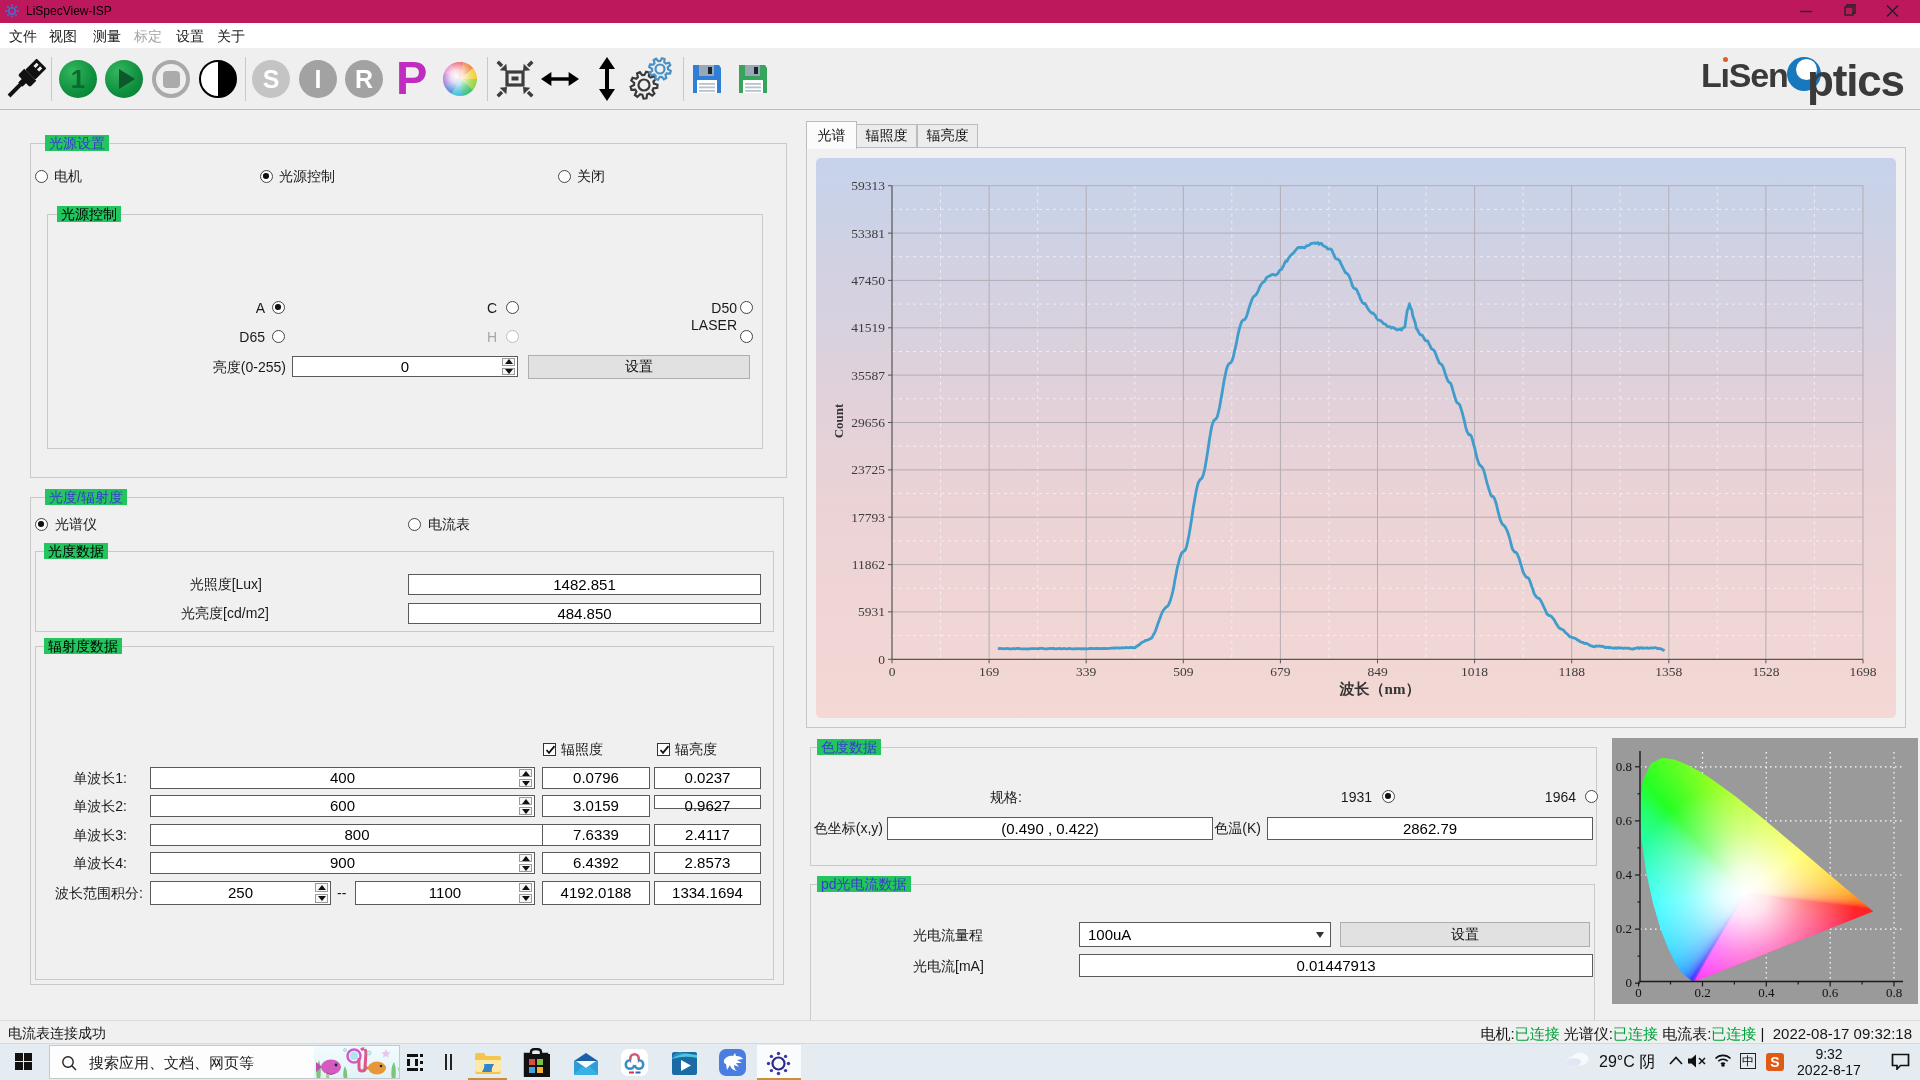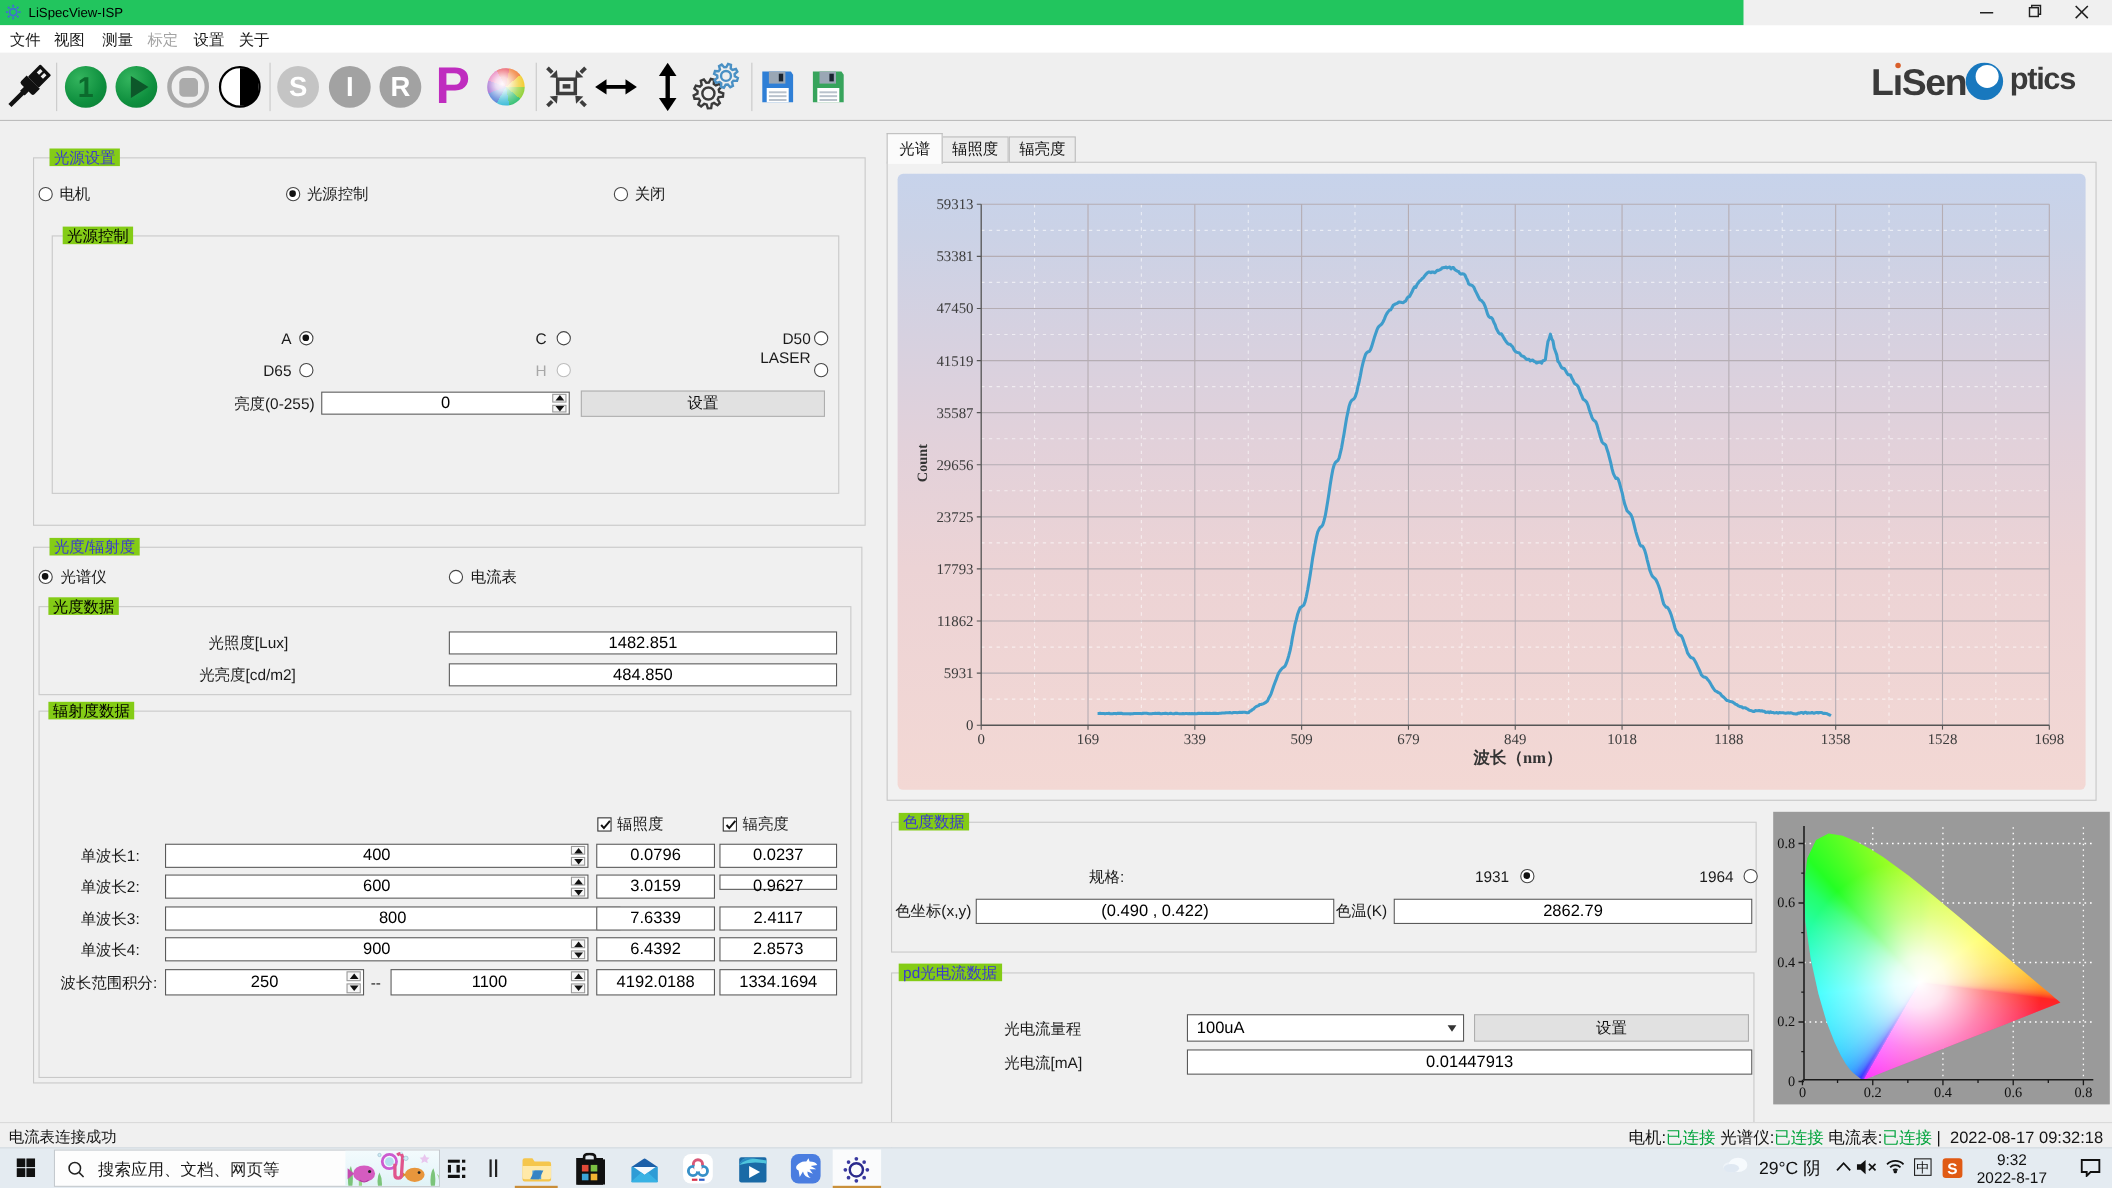--- a/index.html
+++ b/index.html
@@ -1,23 +1,23 @@
 <!DOCTYPE html>
 <html><head><meta charset="utf-8"><style>
 *{margin:0;padding:0;box-sizing:border-box}
 html,body{width:1920px;height:1080px;overflow:hidden;font-family:"Liberation Sans",sans-serif;background:#f0f0f0;position:relative}
 .abs{position:absolute}
-.titlebar{left:0;top:0;width:1585px;height:23px;background:#22c55e}
+.titlebar{left:0;top:0;width:1920px;height:23px;background:#be185d}
 .menubar{left:0;top:23px;width:1920px;height:25px;background:#fff;font-size:14px;color:#1a1a1a}
 .menubar span{position:absolute;top:5px}
 .toolbar{left:0;top:48px;width:1920px;height:62px;background:#efefef;border-bottom:1px solid #bdbdbd}
 .tsep{position:absolute;top:9px;width:1px;height:44px;background:#c9c9c9}
 .circ{position:absolute;border-radius:50%;display:flex;align-items:center;justify-content:center;font-weight:bold}
 .grp{position:absolute;border:1px solid #c9c9c9}
-.gt{position:absolute;top:-9px;background:#84cc16;padding:0 4px;font-size:14px;line-height:16px;white-space:nowrap}
+.gt{position:absolute;top:-9px;background:#22c55e;padding:0 4px;font-size:14px;line-height:16px;white-space:nowrap}
 .bt{color:#3a3ad0}
 .rad{position:absolute;width:13px;height:13px;border:1.5px solid #464646;border-radius:50%;background:#fff}
 .rad.sel::after{content:'';position:absolute;left:2.2px;top:2.2px;width:5.6px;height:5.6px;border-radius:50%;background:#111}
 .rad.dis{border-color:#bdbdbd}
 .lbl{position:absolute;font-size:14px;color:#1a1a1a;white-space:nowrap;line-height:15px}
 .lblr{text-align:right}
 .inp{position:absolute;background:#fff;border:1px solid #5a5a5a;font-size:15px;color:#000;text-align:center;line-height:19px}
 .spin{position:absolute;right:1px;top:1px;bottom:1px;width:15px}
 .spin i{position:absolute;left:1px;right:1px;height:calc(50% - 1px);border:1px solid #9b9b9b;background:#f7f7f7;display:flex;align-items:center;justify-content:center}
 .spin i.up{top:0}
@@ -153,21 +153,21 @@
   <rect x="6" y="17" width="20" height="13" fill="#fff"></rect>
   <rect x="8" y="20" width="16" height="1.8" fill="#b9c2cc"></rect>
       <rect x="8" y="23.5" width="16" height="1.8" fill="#b9c2cc"></rect>
       <rect x="8" y="27" width="16" height="1.8" fill="#b9c2cc"></rect>
  </svg>
 
  <div class="abs" style="left:1701px;top:8px;width:210px;height:46px;font-weight:bold;color:#3a3a3a">
   <span style="position:absolute;left:0;top:0;font-size:34px;letter-spacing:-1.2px">L<span style="position:relative">ı<span style="position:absolute;left:2.5px;top:1px;width:5px;height:5px;border-radius:50%;background:#d95f2b"></span></span>Sen</span>
   <div style="position:absolute;left:86px;top:1px;width:34px;height:34px;border-radius:50%;background:#1878be"></div>
   <div style="position:absolute;left:95px;top:3px;width:21px;height:21px;border-radius:50%;background:#fff"></div>
-  <span style="position:absolute;left:126px;top:0;font-size:28px;letter-spacing:-1.2px">ptics</span>
+  <span style="position:absolute;left:106px;top:0;font-size:44px;letter-spacing:-1.2px">ptics</span>
  </div>
   </div>
 
 <div class="abs grp" style="left:30px;top:143px;width:757px;height:335px">
     <span class="gt bt" style="left:14px">光源设置</span>
   </div>
 <span class="rad" style="left:35px;top:170px"></span>
 <span class="lbl" style="left:54px;top:169px">电机</span>
 <span class="rad sel" style="left:260px;top:170px"></span>
 <span class="lbl" style="left:279px;top:169px">光源控制</span>

